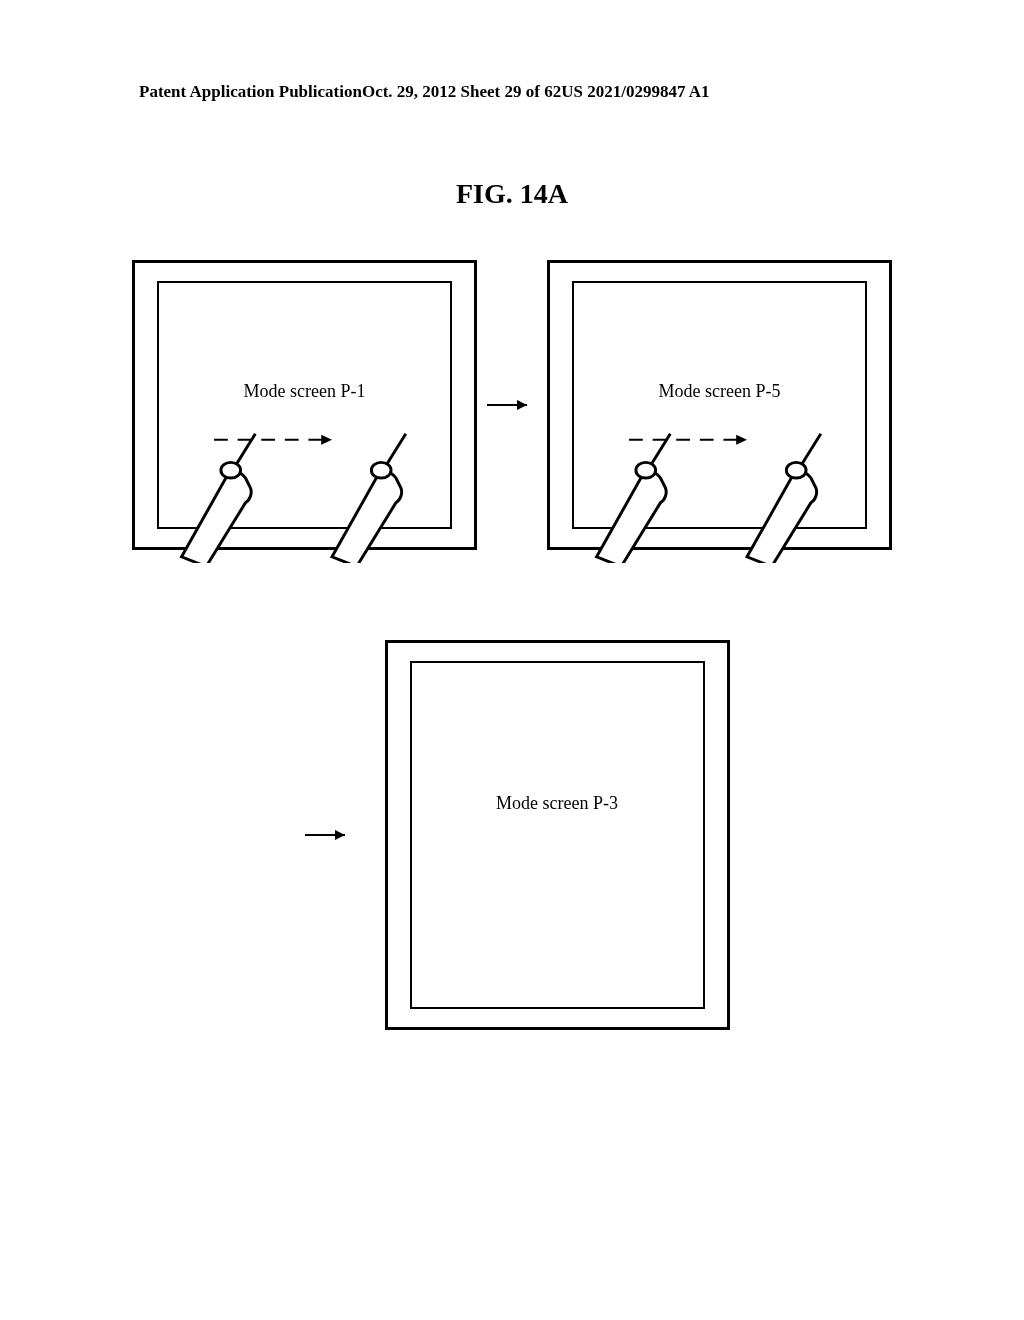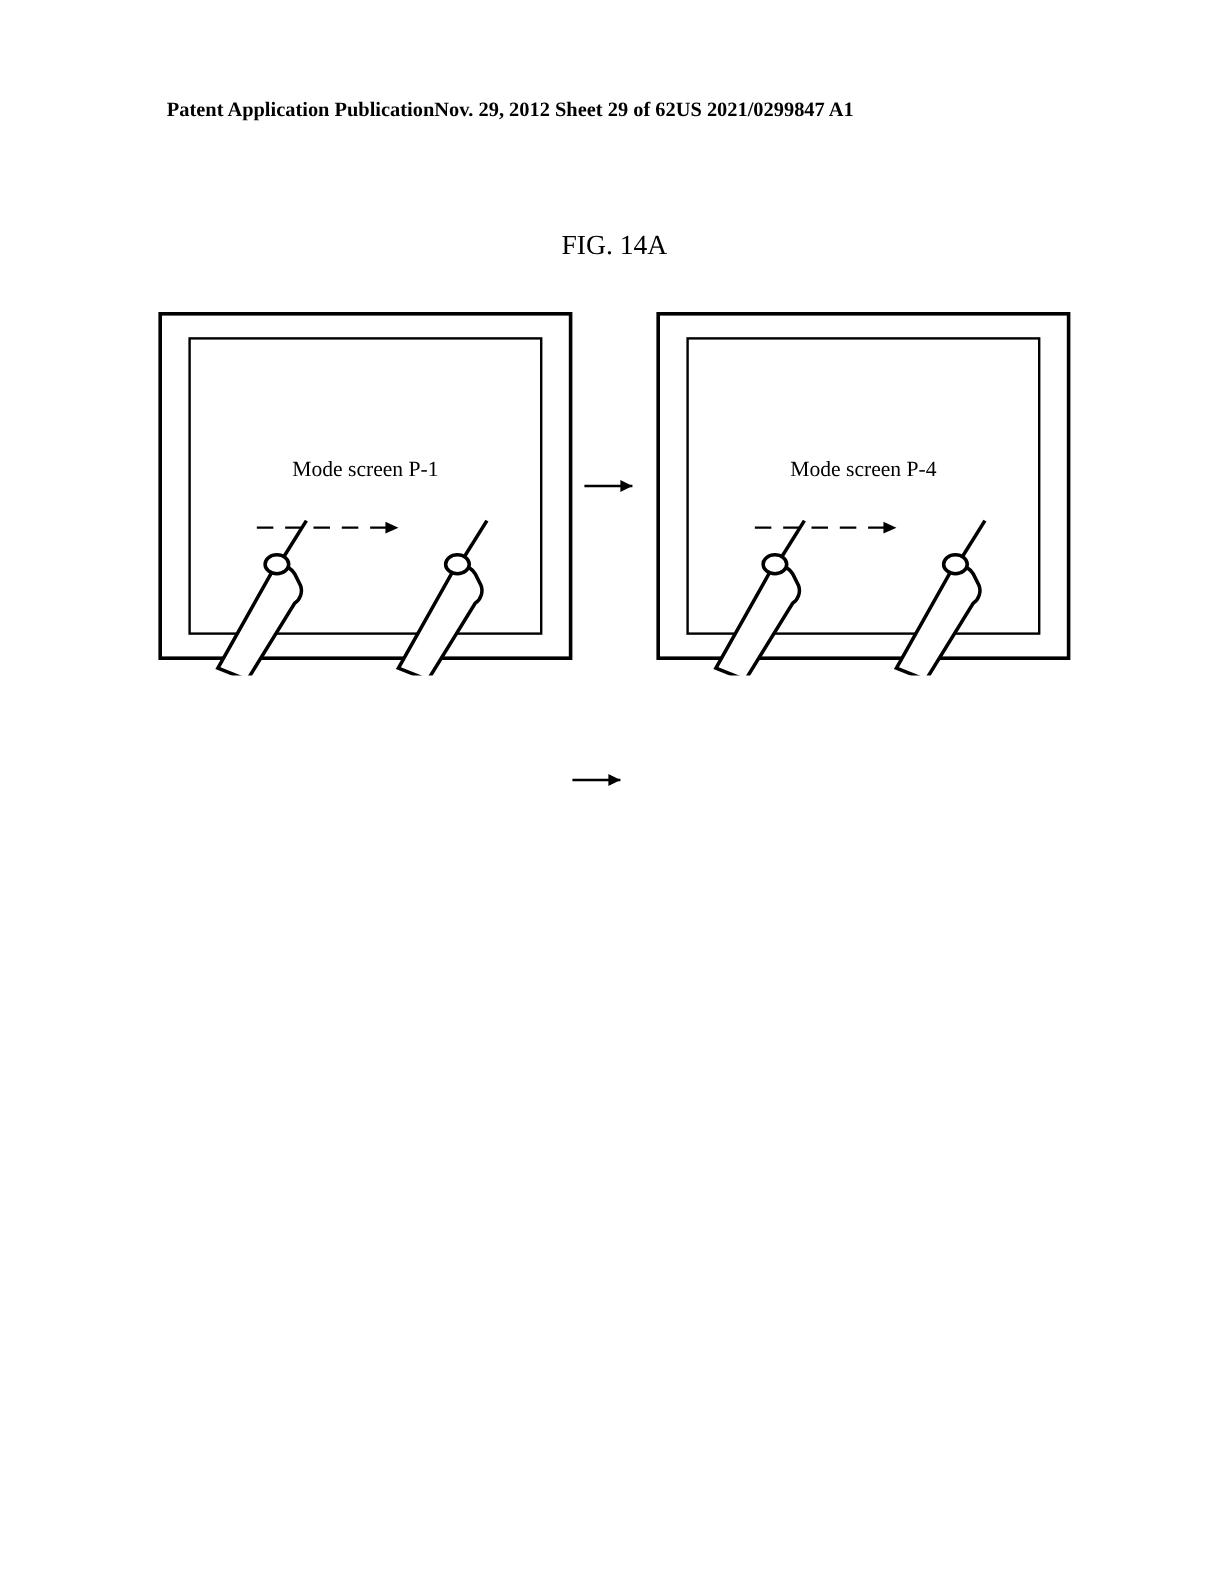--- a/index.html
+++ b/index.html
@@ -18,25 +18,25 @@
     width: 100%;
     padding: 0 120px;
     display: flex;
     justify-content: flex-start;
     font-size: 17px;
     font-weight: bold;
     margin-left: 19px;
   }
   .fig-title {
     position: absolute;
-    top: 192px;
+    top: 178px;
     left: 50%;
     transform: translateX(-50%);
-    font-size: 23px;
-    font-weight: normal;
+    font-size: 28px;
+    font-weight: bold;
   }
   .row1 {
     position: absolute;
     top: 260px;
     left: 0;
     width: 100%;
     display: flex;
     justify-content: center;
     align-items: center;
   }
@@ -100,21 +100,21 @@
     top: 140px;
     height: 160px;
     pointer-events: none;
   }
 </style>
 </head>
 <body>
 
 <div class="header">
   <span>Patent Application Publication</span>
-  <span>Nov. 29, 2012  Sheet 29 of 62</span>
+  <span>Oct. 29, 2012  Sheet 29 of 62</span>
   <span>US 2021/0299847 A1</span>
 </div>
 
 <div class="fig-title">FIG. 14A</div>
 
 <div class="row1">
 
   <div class="device">
     <div class="inner-screen">
       <div class="screen-label">Mode screen P-1</div>
@@ -147,21 +147,21 @@
 
   <div class="tween-arrow">
     <svg width="60" height="20" viewBox="0 0 60 20">
       <line x1="5" y1="10" x2="45" y2="10" stroke="#000" stroke-width="2"></line>
       <polygon points="45,10 35,5 35,15" fill="#000"></polygon>
     </svg>
   </div>
 
   <div class="device">
     <div class="inner-screen">
-      <div class="screen-label">Mode screen P-4</div>
+      <div class="screen-label">Mode screen P-5</div>
     </div>
     <div class="swipe-row">
       <svg viewBox="0 0 300 160" width="100%" height="100%">
         <line x1="58" y1="36" x2="178" y2="36" stroke="#000" stroke-width="2" stroke-dasharray="14 10"></line>
         <polygon points="178,36 167,31 167,41" fill="#000"></polygon>
         <g transform="translate(15,45) scale(1)">
           <path d="M10,110 L55,30 C60,22 70,22 75,30 L80,40 C82,45 80,52 75,55 L35,120 Z" fill="#fff" stroke="#000" stroke-width="3"></path>
           <path d="M60,25 L85,-15" stroke="#000" stroke-width="3"></path>
           <ellipse cx="60" cy="22" rx="10" ry="8" fill="#fff" stroke="#000" stroke-width="3"></ellipse>
           <path d="M35,120 L-15,200" stroke="#000" stroke-width="3"></path>
@@ -178,13 +178,18 @@
   </div>
 </div>
 
 <div class="row2">
   <div class="tween-arrow" style="margin-right: 20px;">
     <svg width="60" height="20" viewBox="0 0 60 20">
       <line x1="5" y1="10" x2="45" y2="10" stroke="#000" stroke-width="2"></line>
       <polygon points="45,10 35,5 35,15" fill="#000"></polygon>
     </svg>
   </div>
+  <div class="device-tall">
+    <div class="inner-screen">
+      <div class="screen-label-tall">Mode screen P-3</div>
+    </div>
+  </div>
 </div>
 
 </body></html>

